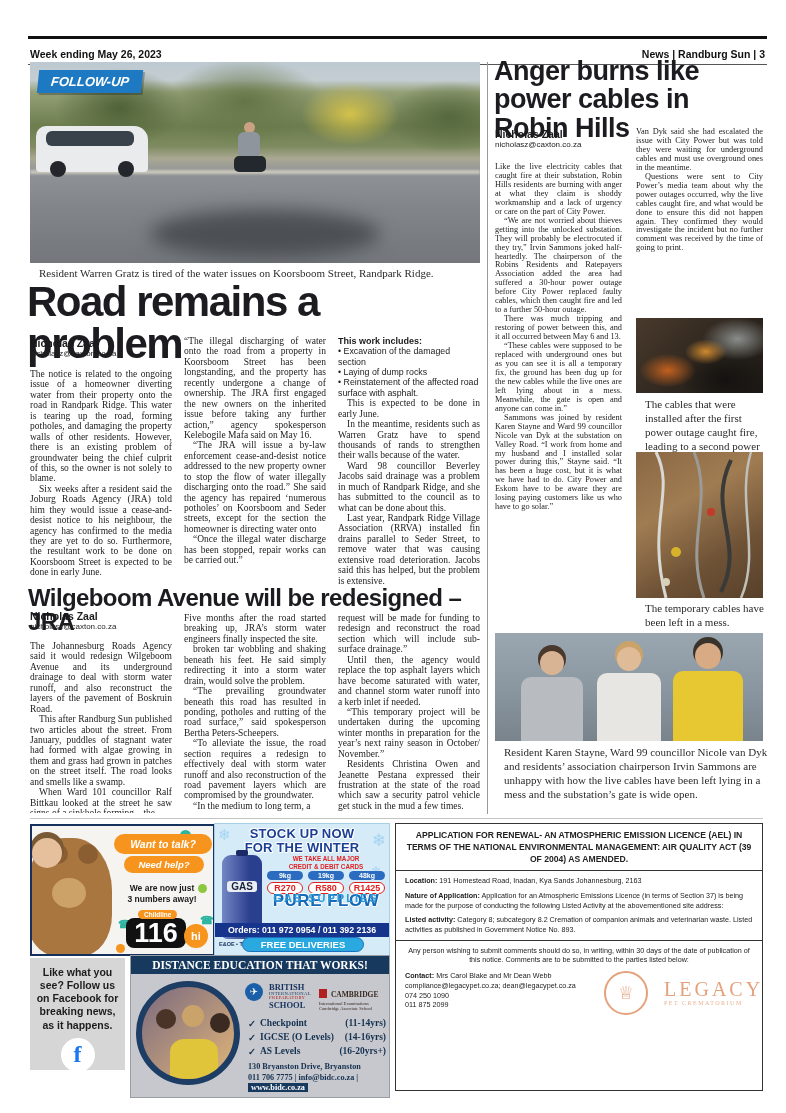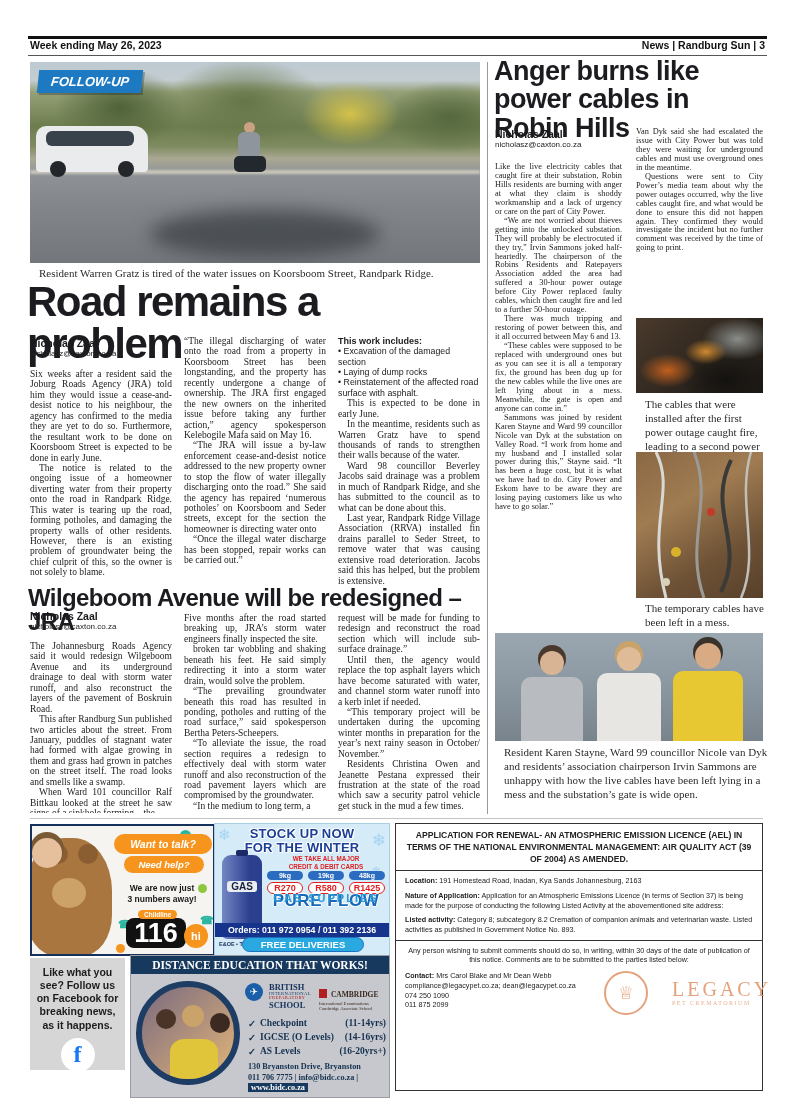--- a/index.html
+++ b/index.html
@@ -1,20 +1,20 @@
 <!DOCTYPE html>
 <html><head>
 <meta charset="utf-8">
 <style>
   html,body{margin:0;padding:0;background:#e8e8e8;}
   .page{position:relative;width:786px;height:1113px;background:#fff;margin:0 auto;overflow:hidden;
         font-family:"Liberation Serif",serif;color:#1b1b1d;}
   
   .masthead{position:absolute;left:28px;top:36px;width:735px;border-top:3px solid #111;
-            border-bottom:1px solid #555;padding:0 2px 4px;display:flex;justify-content:space-between;
+            border-bottom:1px solid #555;padding:9px 2px 4px;display:flex;justify-content:space-between;
             font-family:"Liberation Sans",sans-serif;font-weight:bold;font-size:10.5px;color:#111;}
   
   .n-col{position:absolute;text-align:justify;overflow:hidden;}
   .n-col p{margin:0;}
   .n-col p+p{text-indent:9px;}
   .size-a{font-size:9.5px;line-height:1.1;}
   .size-b{font-size:8.3px;line-height:1.08;}
   .byline{position:absolute;font-family:"Liberation Sans",sans-serif;}
   .byline .nm{font-weight:bold;font-size:10.5px;line-height:1.15;}
   .byline .em{font-size:8px;line-height:1.2;color:#222;}
@@ -122,21 +122,21 @@
   .ael-title{text-align:center;font-weight:bold;font-size:8.6px;border-bottom:1.5px solid #333;line-height:1.4;}
   .ael-body{border-bottom:1.5px solid #333;}
   .ael-body .c{text-align:center;margin-bottom:5px;}
   .ael-body .blk{margin-bottom:5px;}
   .ael b{font-weight:bold;}
   .ael-foot{position:relative;}
   .ael-foot .c{text-align:center;margin-bottom:6px;}
   .legacy{position:absolute;right:8px;top:30px;width:150px;display:flex;align-items:center;}
   .legacy .ring{width:40px;height:40px;border:2px solid #e4a27c;border-radius:50%;color:#e4a27c;
                 font-size:18px;text-align:center;line-height:40px;flex:0 0 auto;}
-  .legacy .nm{margin-left:24px;color:#e4a27c;font-family:"Liberation Serif",serif;}
+  .legacy .nm{margin-left:16px;color:#e4a27c;font-family:"Liberation Serif",serif;}
   .legacy .nm .big{font-size:20px;letter-spacing:3px;line-height:1;}
   .legacy .nm .sm{font-size:6px;letter-spacing:1.5px;color:#e8b294;}
   
   .fb{position:absolute;left:30px;top:958px;width:95px;height:112px;background:#d6d6d6;
       font-family:"Liberation Sans",sans-serif;font-weight:bold;font-size:10.5px;line-height:1.25;
       text-align:center;color:#1c1c1c;padding:8px 6px;box-sizing:border-box;}
   .fb-circ{width:34px;height:34px;border-radius:50%;background:#fff;color:#1877f2;margin:6px auto 0;
            font-family:"Liberation Serif",serif;font-weight:bold;font-size:24px;line-height:32px;}
   
   .school{position:absolute;left:130px;top:955px;width:260px;height:143px;background:#c6c8ce;
@@ -195,22 +195,22 @@
   <div class="caption" style="left:30px;top:266px;width:450px;">Resident Warren Gratz is tired of the water issues on Koorsboom Street, Randpark Ridge.</div>
 
   <div class="headline hl-road">Road remains a problem</div>
 
   <div class="byline" style="left:30px;top:337px;">
     <div class="nm">Nicholas Zaal</div>
     <div class="em">nicholasz@caxton.co.za</div>
   </div>
 
   <div class="n-col size-a" style="left:30px;top:369px;width:142px;height:222px;">
+    <p>The notice is related to the ongoing issue of a homeowner diverting water from their property onto the road in Randpark Ridge. This water is tearing up the road, forming potholes, and damaging the property walls of other residents. However, there is an existing problem of groundwater being the chief culprit of this, so the owner is not solely to blame.</p>
     <p>Six weeks after a resident said the Joburg Roads Agency (JRA) told him they would issue a cease-and-desist notice to his neighbour, the agency has confirmed to the media they are yet to do so. Furthermore, the resultant work to be done on Koorsboom Street is expected to be done in early June.</p>
-    <p>The notice is related to the ongoing issue of a homeowner diverting water from their property onto the road in Randpark Ridge. This water is tearing up the road, forming potholes, and damaging the property walls of other residents. However, there is an existing problem of groundwater being the chief culprit of this, so the owner is not solely to blame.</p>
   </div>
   <div class="n-col size-a" style="left:184px;top:336px;width:142px;height:255px;">
     <p>“The illegal discharging of water onto the road from a property in Koorsboom Street has been longstanding, and the property has recently undergone a change of ownership. The JRA first engaged the new owners on the inherited issue before taking any further action,” agency spokesperson Kelebogile Mafa said on May 16.</p>
     <p>“The JRA will issue a by-law enforcement cease-and-desist notice addressed to the new property owner to stop the flow of water illegally discharging onto the road.” She said the agency has repaired ‘numerous potholes’ on Koorsboom and Seder streets, except for the section the homeowner is directing water onto</p>
     <p>“Once the illegal water discharge has been stopped, repair works can be carried out.”</p>
   </div>
   <div class="n-col size-a" style="left:338px;top:336px;width:142px;height:255px;text-align:left;">
     <p class="sans-bold-line">This work includes:</p>
     <p class="sans-bullet">• Excavation of the damaged section</p>
     <p class="sans-bullet">• Laying of dump rocks</p>

